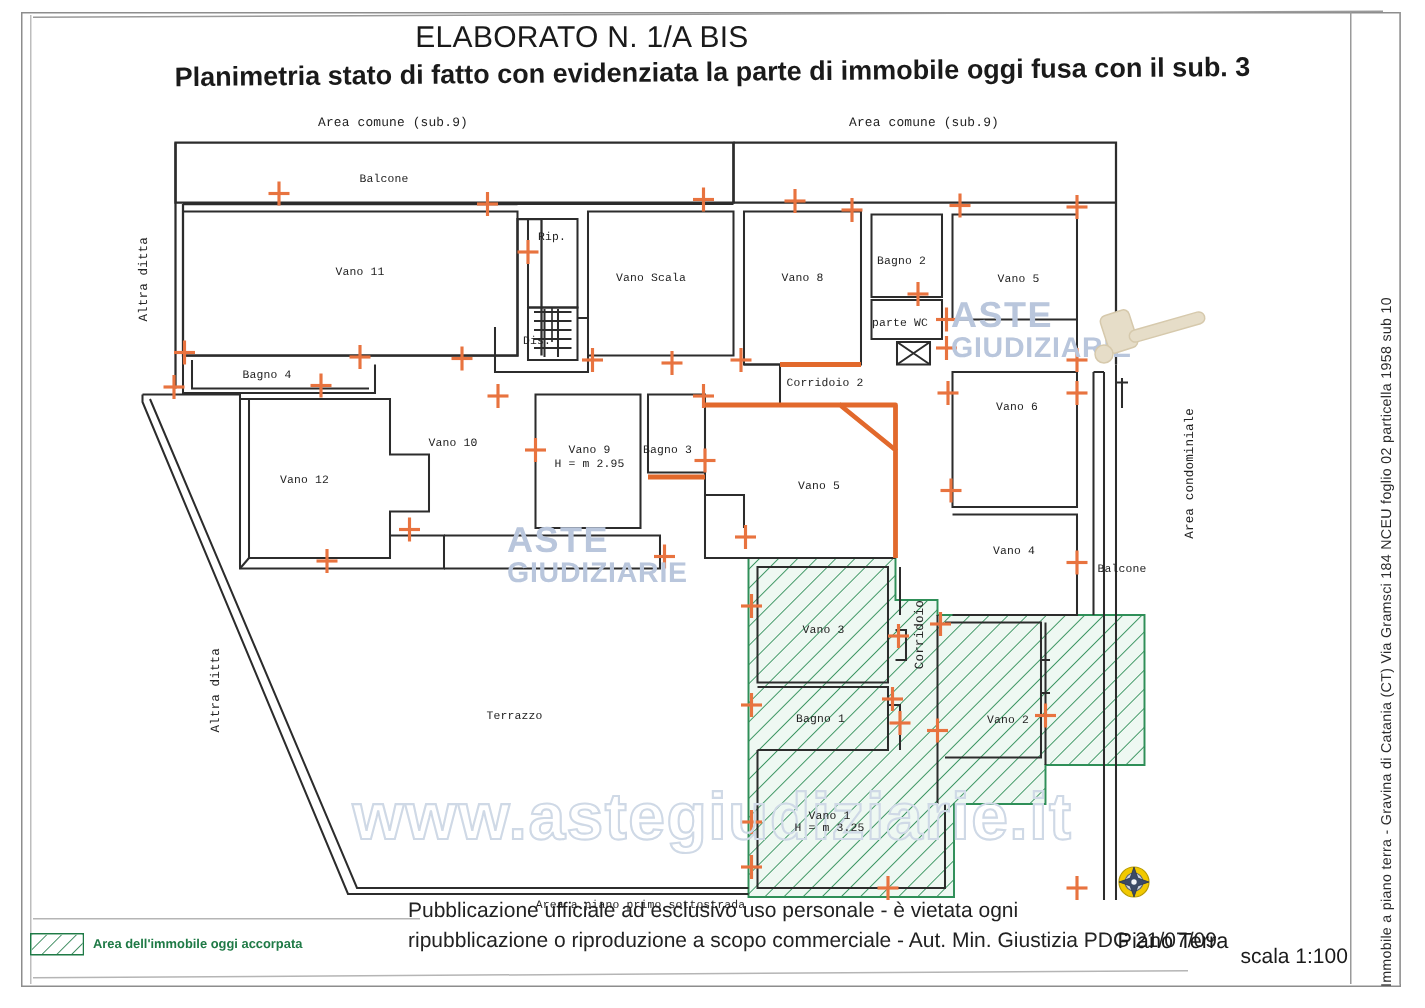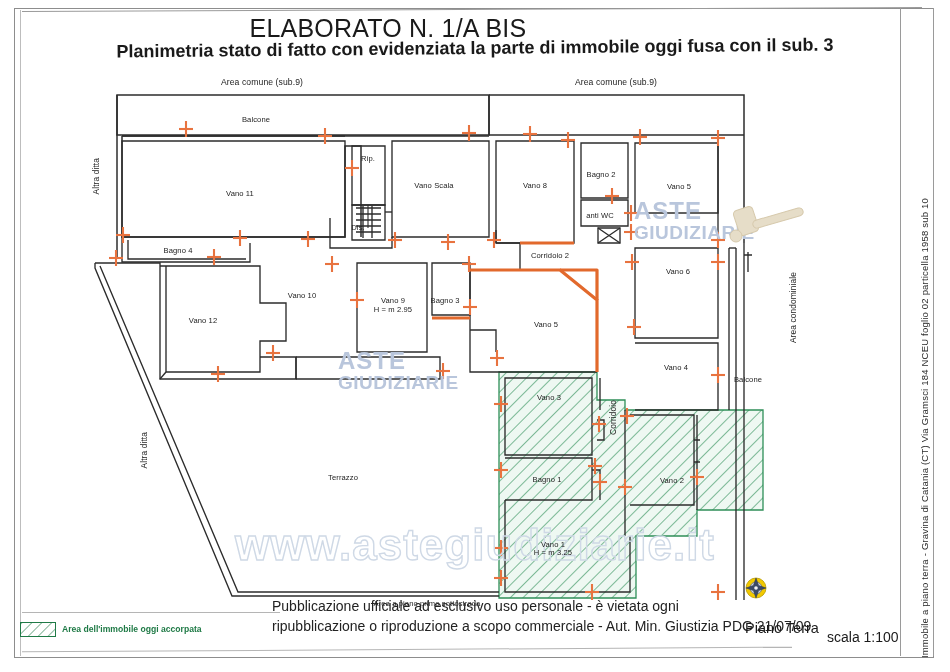--- a/index.html
+++ b/index.html
@@ -26,21 +26,21 @@
     box-sizing:border-box;
   }
   .title-rule{
     position:absolute;left:22px;top:9px;width:900px;height:0;
     border-top:1px solid #9a9a9a;
     transform:rotate(-0.25deg);
   }
   
   .title-main{
     position:absolute;left:0;top:14px;width:776px;text-align:center;
-    font-size:25px;letter-spacing:.2px;white-space:nowrap;
+    font-size:20px;letter-spacing:.2px;white-space:nowrap;
   }
   .title-sub{
     position:absolute;left:0;top:38px;width:950px;text-align:center;
     font-size:18px;font-weight:bold;white-space:nowrap;
     transform:rotate(-0.55deg);
   }
   
   .spine{
     position:absolute;right:16px;top:8px;width:34px;height:648px;
     border-left:1px solid #9a9a9a;border-right:1px solid #9a9a9a;
@@ -50,21 +50,21 @@
     position:absolute;right:20px;bottom:14px;
     writing-mode:vertical-rl;text-orientation:mixed;
     transform:rotate(180deg);
     font-size:9.5px;white-space:nowrap;color:#2a2a2a;letter-spacing:.2px;
   }
   
   #plan{position:absolute;left:0;top:0;width:950px;height:672px;}
   
   .lbl{
     position:absolute;font-size:7.6px;color:#222;white-space:nowrap;
-    line-height:1.15;letter-spacing:.1px;
+    line-height:1.15;letter-spacing:.1px;font-family:Liberation Mono, monospace;
   }
   .lbl.c{transform:translateX(-50%);text-align:center;}
   .lbl-med{font-size:8.6px;}
   .lbl-vert{
     writing-mode:vertical-rl;text-orientation:mixed;transform:rotate(180deg);
     font-size:8.4px;
   }
   
   .wm-aste{
     position:absolute;font-family:"Liberation Sans",sans-serif;
@@ -318,39 +318,39 @@
       <rect x="26" y="12" width="20" height="26" rx="4" transform="rotate(-18 36 25)"></rect>
       <rect x="42" y="18" width="52" height="8" rx="4" transform="rotate(-16 68 22)"></rect>
       <circle cx="26" cy="40" r="6"></circle>
     </g>
   </svg>
   <div class="wm-url">www.astegiudiziarie.it</div>
 
   <div id="plan-labels">
       <div class="lbl c" style="left: 256px; top: 116px;">Balcone</div>
       <div class="lbl c" style="left: 368px; top: 155px;">Rip.</div>
-      <div class="lbl c" style="left: 240px; top: 190px;">Vano 11</div>
+      <div class="lbl c" style="left: 240px; top: 178px;">Vano 11</div>
       <div class="lbl c" style="left: 434px; top: 182px;">Vano Scala</div>
       <div class="lbl c" style="left: 535px; top: 182px;">Vano 8</div>
       <div class="lbl c" style="left: 601px; top: 171px;">Bagno 2</div>
       <div class="lbl c" style="left: 679px; top: 183px;">Vano 5</div>
-      <div class="lbl c" style="left: 600px; top: 212px;">anti WC</div>
+      <div class="lbl c" style="left: 600px; top: 212px;">parte WC</div>
       <div class="lbl c" style="left: 358px; top: 224px;">Dis.</div>
       <div class="lbl c" style="left: 178px; top: 247px;">Bagno 4</div>
       <div class="lbl c" style="left: 550px; top: 252px;">Corridoio 2</div>
       <div class="lbl c" style="left: 678px; top: 268px;">Vano 6</div>
       <div class="lbl c" style="left: 302px; top: 292px;">Vano 10</div>
       <div class="lbl c" style="left: 393px; top: 297px;">Vano 9</div>
       <div class="lbl c" style="left: 393px; top: 306px;">H = m 2.95</div>
       <div class="lbl c" style="left: 445px; top: 297px;">Bagno 3</div>
       <div class="lbl c" style="left: 203px; top: 317px;">Vano 12</div>
       <div class="lbl c" style="left: 546px; top: 321px;">Vano 5</div>
       <div class="lbl c" style="left: 676px; top: 364px;">Vano 4</div>
       <div class="lbl c" style="left: 748px; top: 376px;">Balcone</div>
-      <div class="lbl c" style="left: 549px; top: 394px; text-align: right;">Vano 3</div>
+      <div class="lbl c" style="left: 549px; top: 417px; text-align: right;">Vano 3</div>
       <div class="lbl c" style="left: 672px; top: 477px;">Vano 2</div>
       <div class="lbl c" style="left: 547px; top: 476px;">Bagno 1</div>
       <div class="lbl c" style="left: 553px; top: 541px;">Vano 1</div>
       <div class="lbl c" style="left: 553px; top: 549px;">H = m 3.25</div>
       <div class="lbl c" style="left: 343px; top: 474px;">Terrazzo</div>
       <div class="lbl c lbl-med" style="left: 262px; top: 78px;">Area comune (sub.9)</div>
       <div class="lbl c lbl-med" style="left: 616px; top: 78px;">Area comune (sub.9)</div>
       <div class="lbl c" style="left: 385px; top: 600px; margin-left: 42px;">Area a piano primo sottostrada</div>
       <div class="lbl lbl-vert" style="left: 92px; top: 158px;">Altra ditta</div>
       <div class="lbl lbl-vert" style="left: 140px; top: 432px;">Altra ditta</div>

